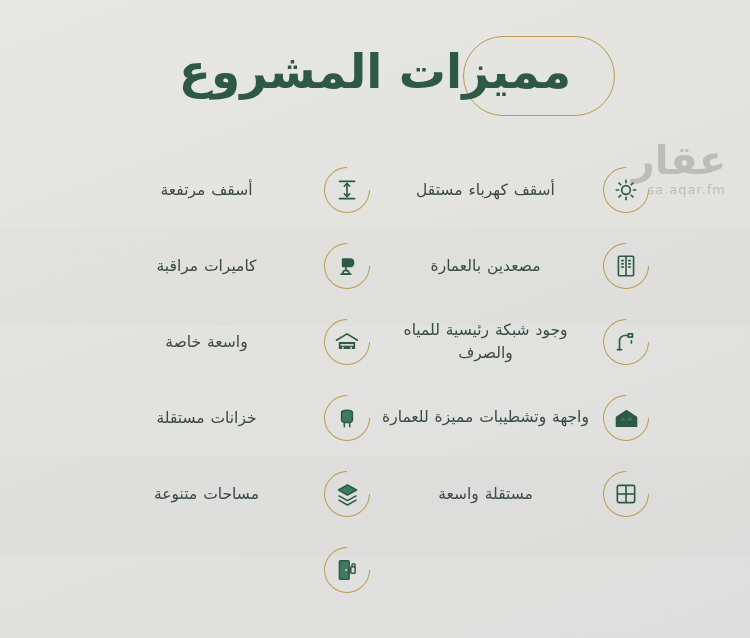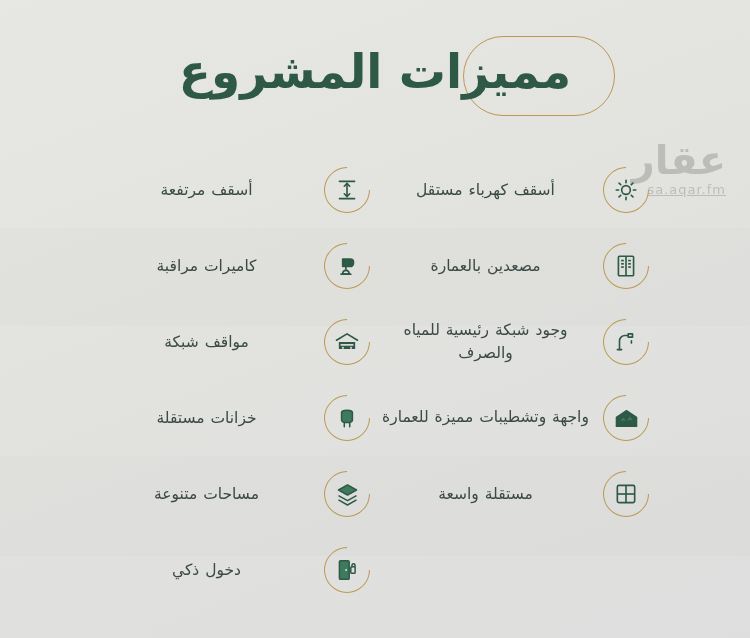--- a/index.html
+++ b/index.html
@@ -67,21 +67,20 @@
     color:#8f8f8c;
     line-height:1;
     letter-spacing:2px;
   }
   .wm-sub{
     margin-top:2px;
     font-size:13px;
     color:#8f8f8c;
     letter-spacing:1px;
     direction:ltr;
-    text-decoration:underline;
   }
 
   
   .grid{
     position:absolute;
     top:152px;
     right:96px;
     left:96px;
     display:flex;
     flex-direction:row;
@@ -261,21 +260,21 @@
         <div class="icon-box">
           <span class="arc"></span>
           <svg width="28" height="28" viewBox="0 0 24 24" fill="none" stroke="#2d5946" stroke-width="1.4" stroke-linecap="round" stroke-linejoin="round">
             <path d="M3 10.5 12 5l9 5.5"></path>
             <path d="M5 12h14v6H5z" fill="#2d5946" stroke="none"></path>
             <path d="M7 14.5h10" stroke="#d7d7d3"></path>
             <circle cx="8.5" cy="17" r="0.9" fill="#d7d7d3" stroke="none"></circle>
             <circle cx="15.5" cy="17" r="0.9" fill="#d7d7d3" stroke="none"></circle>
           </svg>
         </div>
-        <div class="label">مواقف شبكة</div>
+        <div class="label">واسعة خاصة</div>
       </div>
 
       <div class="feature">
         <div class="icon-box">
           <span class="arc"></span>
           <svg width="26" height="26" viewBox="0 0 24 24" fill="none" stroke="#2d5946" stroke-width="1.4" stroke-linecap="round" stroke-linejoin="round">
             <ellipse cx="12" cy="7" rx="5" ry="2.2" fill="#3f7a5e" stroke="#2d5946"></ellipse>
             <path d="M7 7v7c0 1.2 2.2 2.2 5 2.2s5-1 5-2.2V7" fill="#3f7a5e" stroke="#2d5946"></path>
             <line x1="9.5" y1="16.5" x2="9.5" y2="20"></line>
             <line x1="14.5" y1="16.5" x2="14.5" y2="20"></line>
@@ -299,19 +298,18 @@
       <div class="feature">
         <div class="icon-box">
           <span class="arc"></span>
           <svg width="26" height="26" viewBox="0 0 24 24" fill="none" stroke="#2d5946" stroke-width="1.4" stroke-linecap="round" stroke-linejoin="round">
             <rect x="5" y="3.5" width="9" height="17" rx="1" fill="#3f7a5e" stroke="#2d5946"></rect>
             <circle cx="11.2" cy="12" r="1" fill="#d7d7d3" stroke="none"></circle>
             <rect x="15.5" y="9" width="4" height="6" rx="1"></rect>
             <path d="M16.6 9V7.6a1.4 1.4 0 0 1 2.8 0V9"></path>
           </svg>
         </div>
-        <div class="label">دخول ذكي</div>
       </div>
 
     </div>
 
   </div>
 </div>
 
 </body></html>

